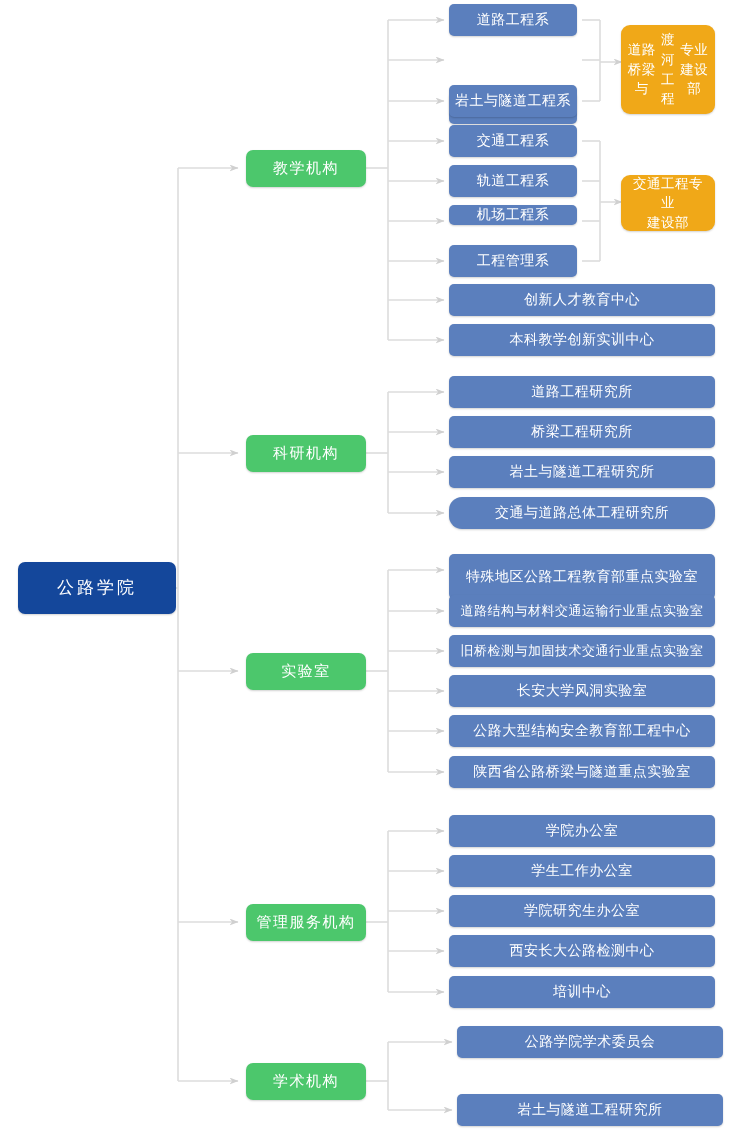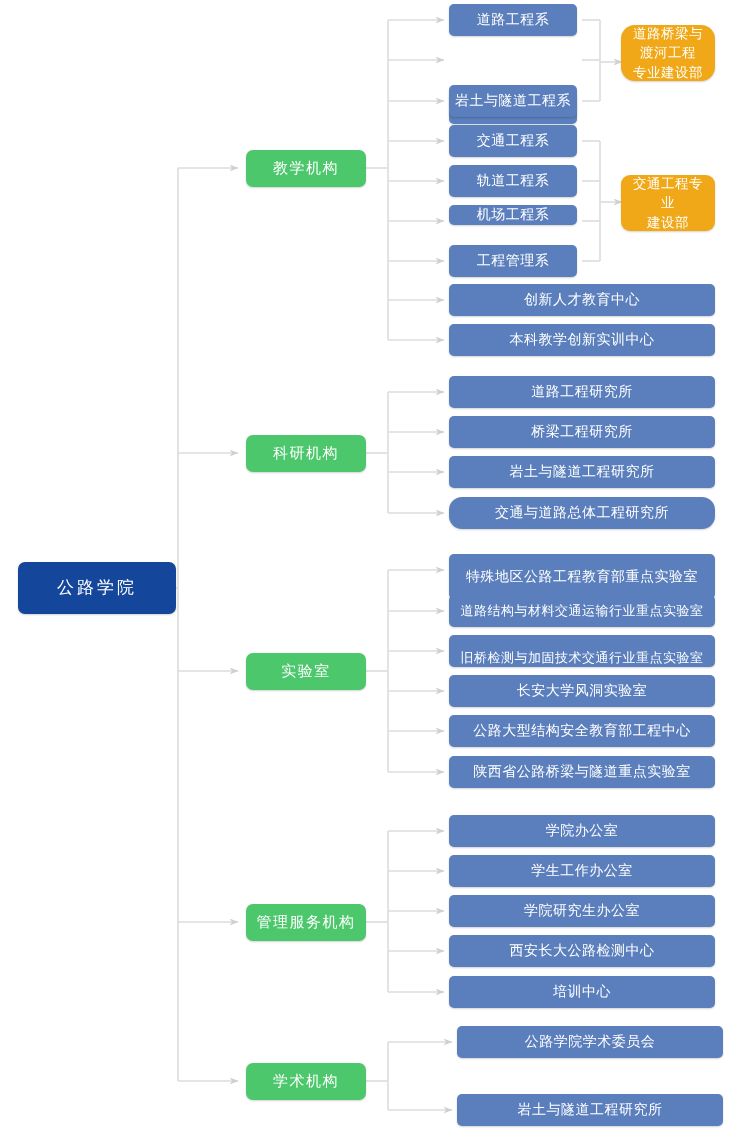--- a/index.html
+++ b/index.html
@@ -178,21 +178,21 @@
     <span>工程管理系</span>
   </div>
 
   <div class="node leaf" style="left:449px; top:284px; width:266px; height:32px;">
     <span>创新人才教育中心</span>
   </div>
   <div class="node leaf" style="left:449px; top:324px; width:266px; height:32px;">
     <span>本科教学创新实训中心</span>
   </div>
 
-  <div class="node tag" style="left:621px; top:25px;  width:94px; height:56px; flex-direction:column;border-radius:14px;">
+  <div class="node tag" style="left:621px; top:25px;  width:94px; height:89px; flex-direction:row;">
     <span>道路桥梁与</span>
     <span>渡河工程</span>
     <span>专业建设部</span>
   </div>
   <div class="node leaf" style="left:449px; top:376px; width:266px; height:32px;">
     <span>道路工程研究所</span>
   </div>
 
   <div class="node tag" style="left:621px; top:175px; width:94px; height:56px; flex-direction:column;">
     <span>交通工程专业</span>
@@ -207,21 +207,21 @@
   <div class="node leaf" style="left:449px; top:497px; width:266px; height:32px;border-radius:13px;">
     <span>交通与道路总体工程研究所</span>
   </div>
 
   <div class="node leaf" style="left:449px; top:554px; width:266px; height:45px;">
     <span>特殊地区公路工程教育部重点实验室</span>
   </div>
   <div class="node leaf" style="left:449px; top:595px; width:266px; height:32px; font-size:13px;">
     <span>道路结构与材料交通运输行业重点实验室</span>
   </div>
-  <div class="node leaf" style="left:449px; top:635px; width:266px; height:32px; font-size:13px;align-items:flex-end;">
+  <div class="node leaf" style="left:449px; top:635px; width:266px; height:32px; font-size:13px;">
     <span>旧桥检测与加固技术交通行业重点实验室</span>
   </div>
   <div class="node leaf" style="left:449px; top:675px; width:266px; height:32px;">
     <span>长安大学风洞实验室</span>
   </div>
   <div class="node leaf" style="left:449px; top:715px; width:266px; height:32px;">
     <span>公路大型结构安全教育部工程中心</span>
   </div>
   <div class="node leaf" style="left:449px; top:756px; width:266px; height:32px;">
     <span>陕西省公路桥梁与隧道重点实验室</span>

